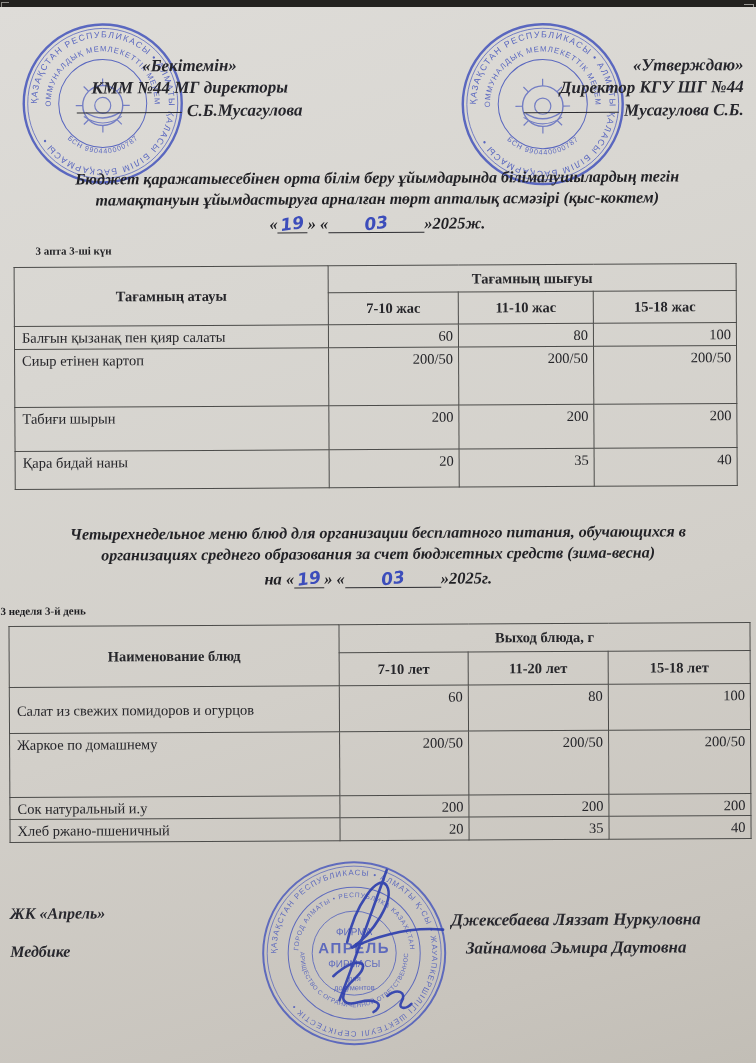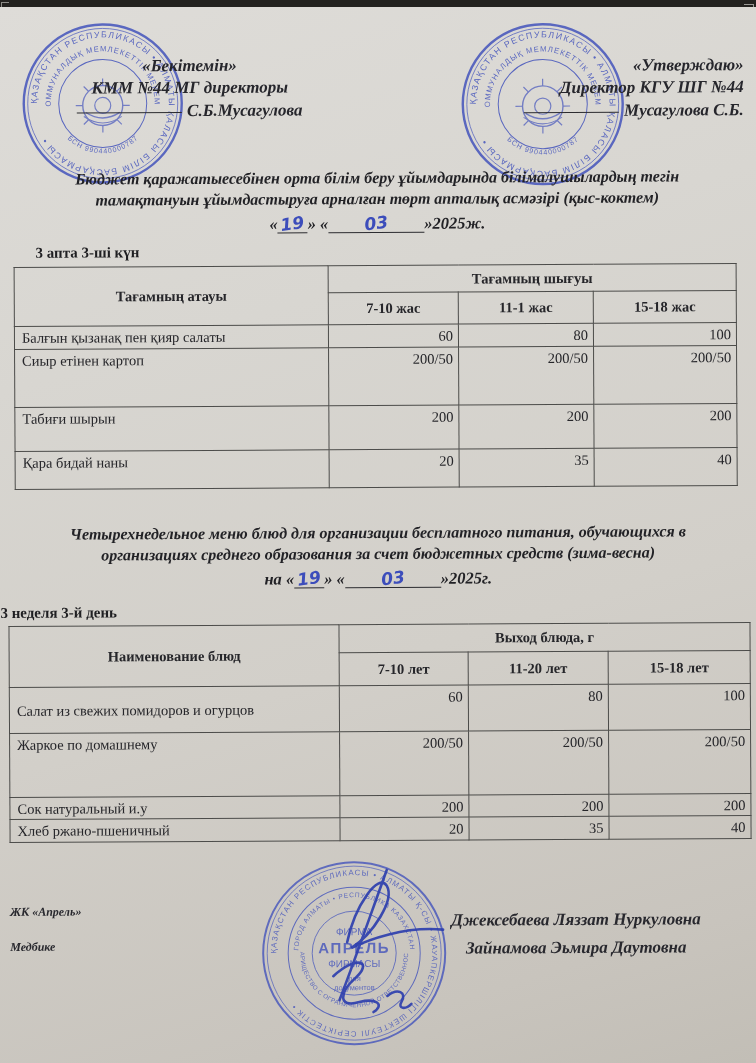--- a/index.html
+++ b/index.html
@@ -26,35 +26,35 @@
   .title{position:absolute;font-weight:bold;font-style:italic;text-align:center;
          color:#222226;font-size:16px;line-height:1.34;}
   .title.kk{left:28px;top:160px;width:702px;}
   .title.ru{left:20px;top:515px;width:716px;}
   .date-line{margin-top:2px;font-size:16.5px;}
   .date-blank{display:inline-block;border-bottom:1.5px solid #2c2c30;text-align:center;height:20px;}
   .db-day{width:30px;} .db-month{width:96px;}
   .hand{font-family:"DejaVu Sans",sans-serif;color:#3c4dbb;font-style:italic;
         font-weight:bold;font-size:17px;display:inline-block;transform:rotate(-7deg);}
 
-  .section{position:absolute;font-weight:bold;font-size:15px;color:#1f1f22;white-space:nowrap;}
+  .section{position:absolute;font-weight:bold;font-size:11px;color:#1f1f22;white-space:nowrap;}
   .section.s1{left:37px;top:236px;}
   .section.s2{left:0;top:596px;}
 
   table.tbl{position:absolute;border-collapse:collapse;table-layout:fixed;
             font-size:14.5px;color:#26262a;}
   .tbl th,.tbl td{border:1px solid #4c4c4a;padding:1px 5px;font-weight:normal;}
   .tbl th{font-weight:bold;text-align:center;}
   .tbl td.val{text-align:right;vertical-align:top;padding-top:3px;}
   .tbl td.name{text-align:left;vertical-align:top;padding-top:3px;padding-left:7px;}
   .tbl.kk{left:15px;top:258px;width:722px;}
   .tbl.ru{left:8px;top:617px;width:741px;}
 
   .footer-left{position:absolute;left:8px;top:896px;font-weight:bold;font-style:italic;
-               font-size:12px;color:#28282e;}
+               font-size:16px;color:#28282e;}
   .footer-left .role{margin-top:20px;}
   .footer-names{position:absolute;left:396px;top:900px;width:356px;text-align:center;
                 font-weight:bold;font-style:italic;font-size:17px;color:#28282e;line-height:1.62;}
 
   .sig-svg{position:absolute;left:245px;top:843px;}
 </style>
 </head>
 <body>
 
 <div class="photo">
@@ -150,21 +150,21 @@
             <col style="width:135px">
             <col style="width:143px">
           </colgroup>
         <tbody>
             <tr>
           <th rowspan="2" style="height:55px;">Тағамның атауы</th>
           <th colspan="3" style="height:24px;">Тағамның шығуы</th>
         </tr>
         <tr>
           <th style="height:29px;">7-10 жас</th>
-          <th>11-1 жас</th>
+          <th>11-10 жас</th>
           <th>15-18 жас</th>
         </tr>
         <tr style="height:23px;">
           <td class="name">Балғын қызанақ пен қияр салаты</td>
           <td class="val">60</td>
           <td class="val">80</td>
           <td class="val">100</td>
         </tr>
         <tr style="height:58px;">
           <td class="name">Сиыр етінен картоп</td>

